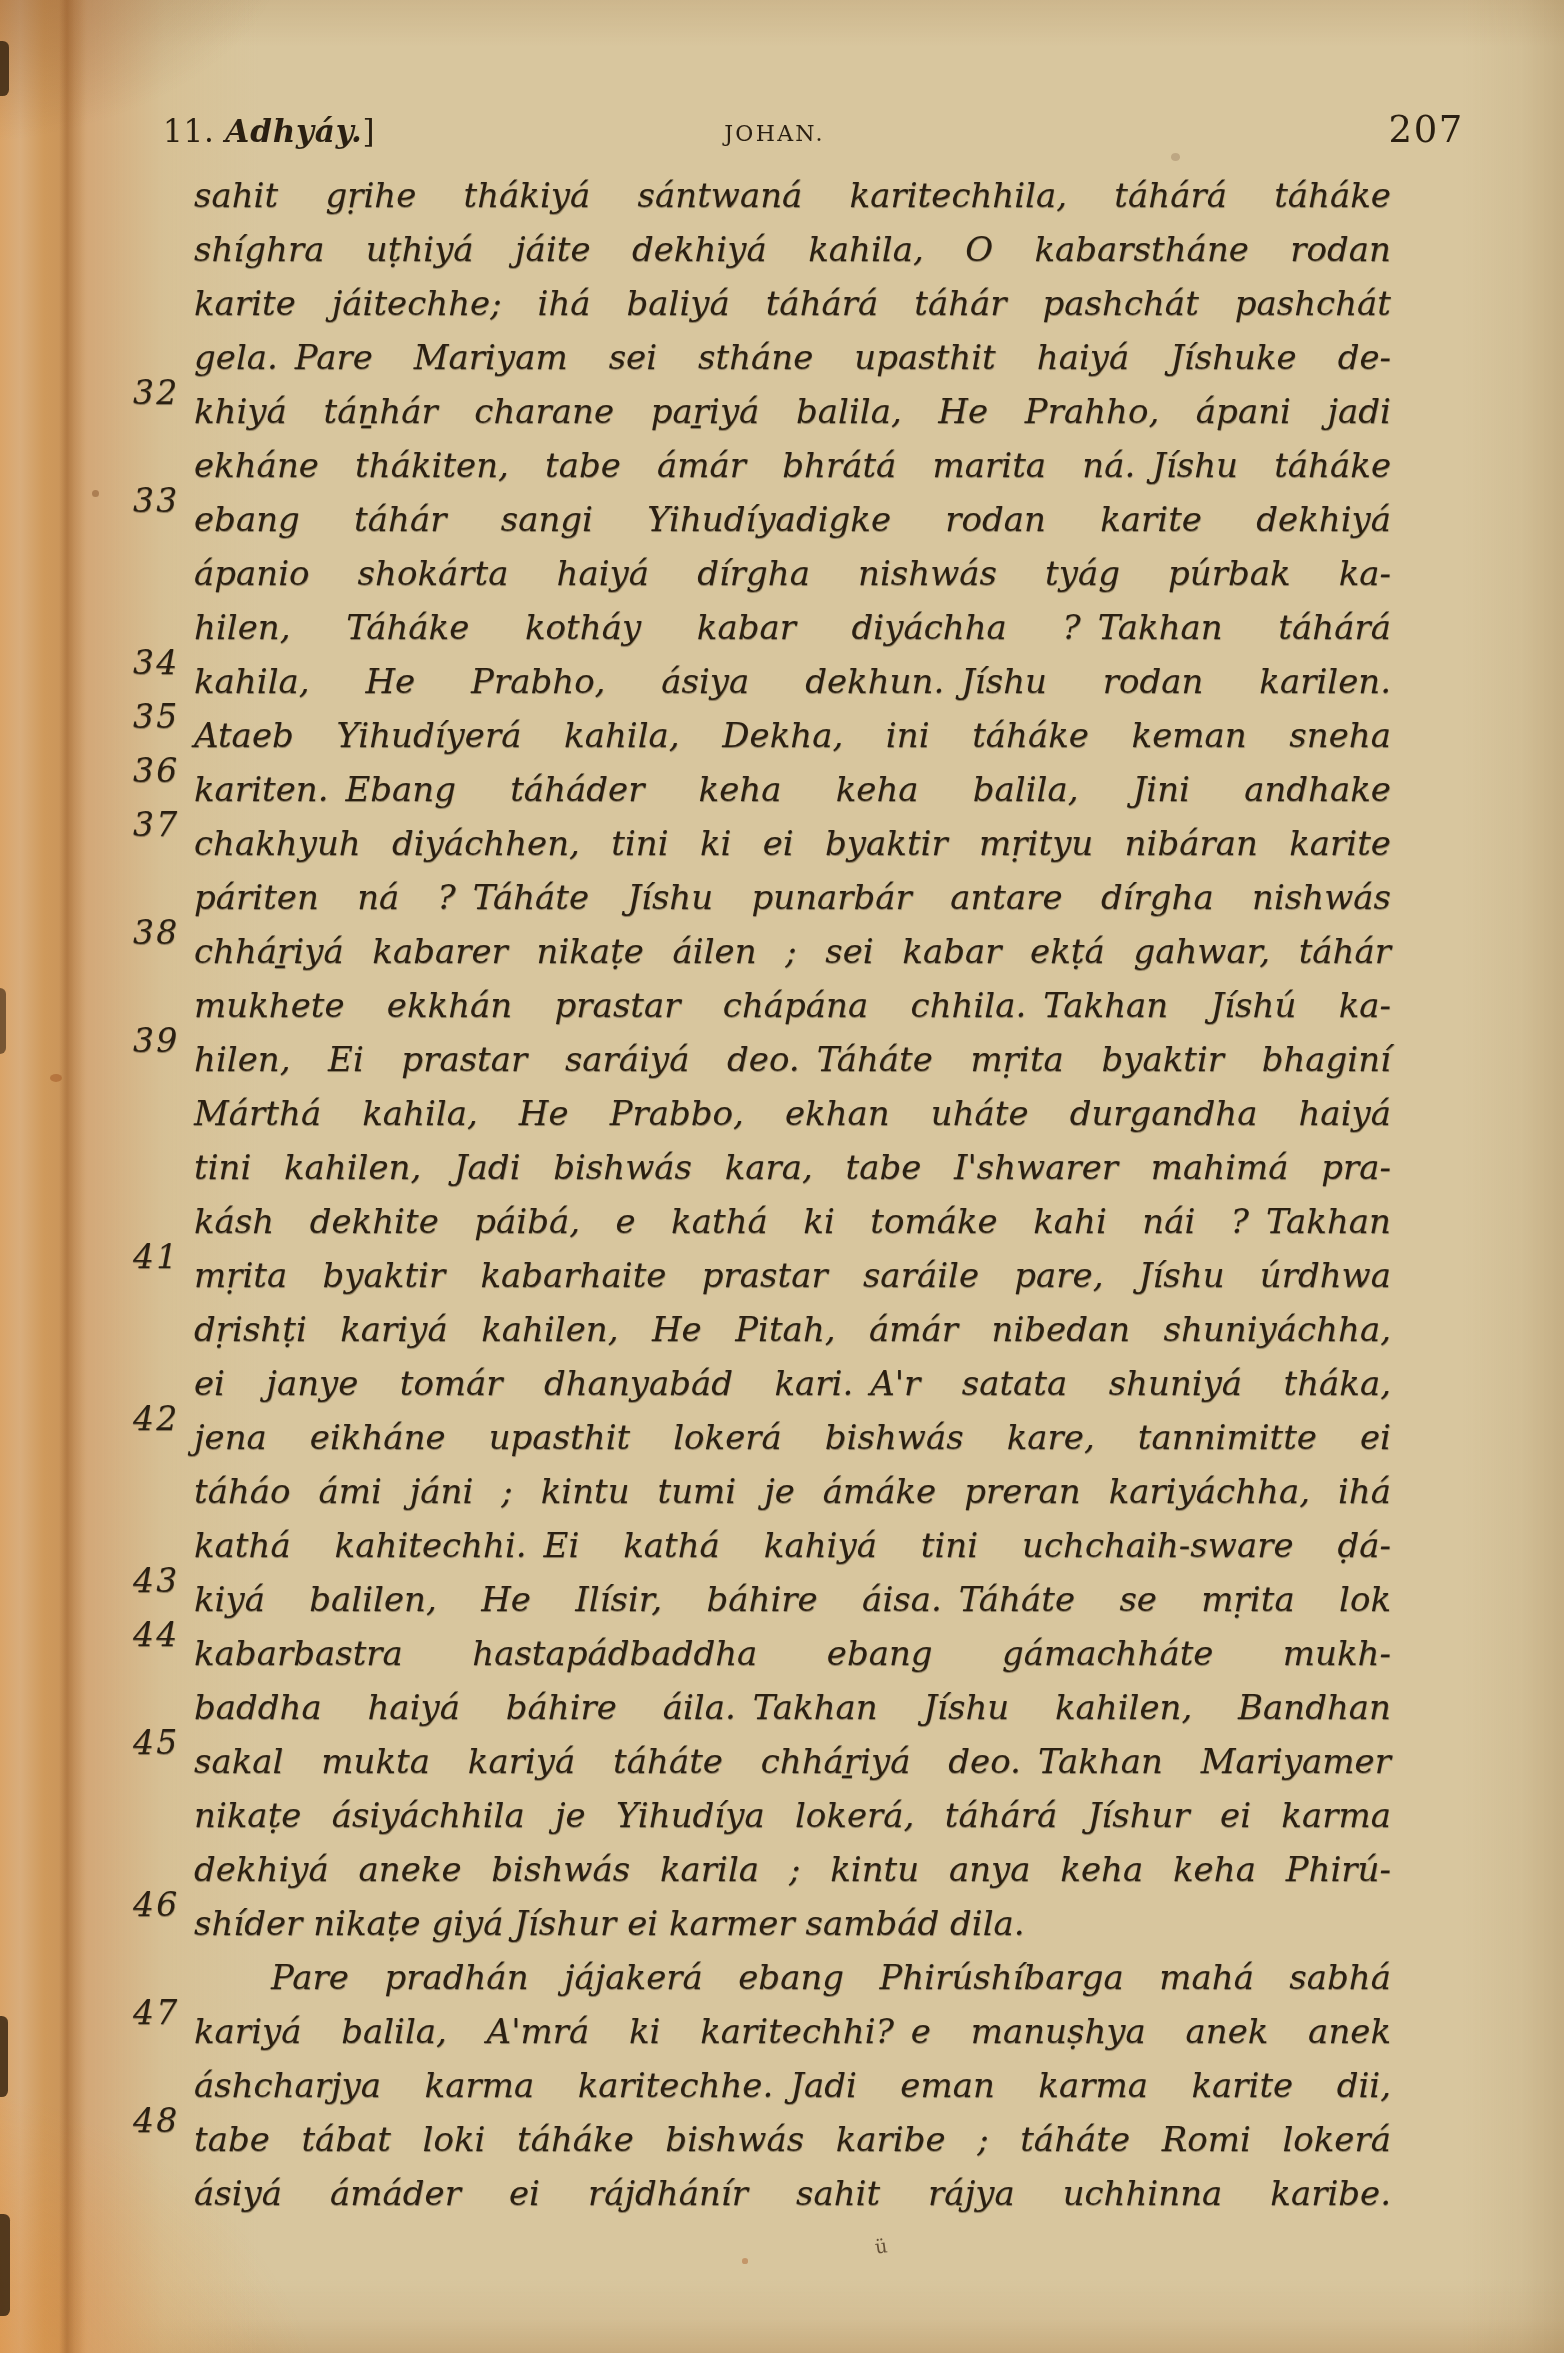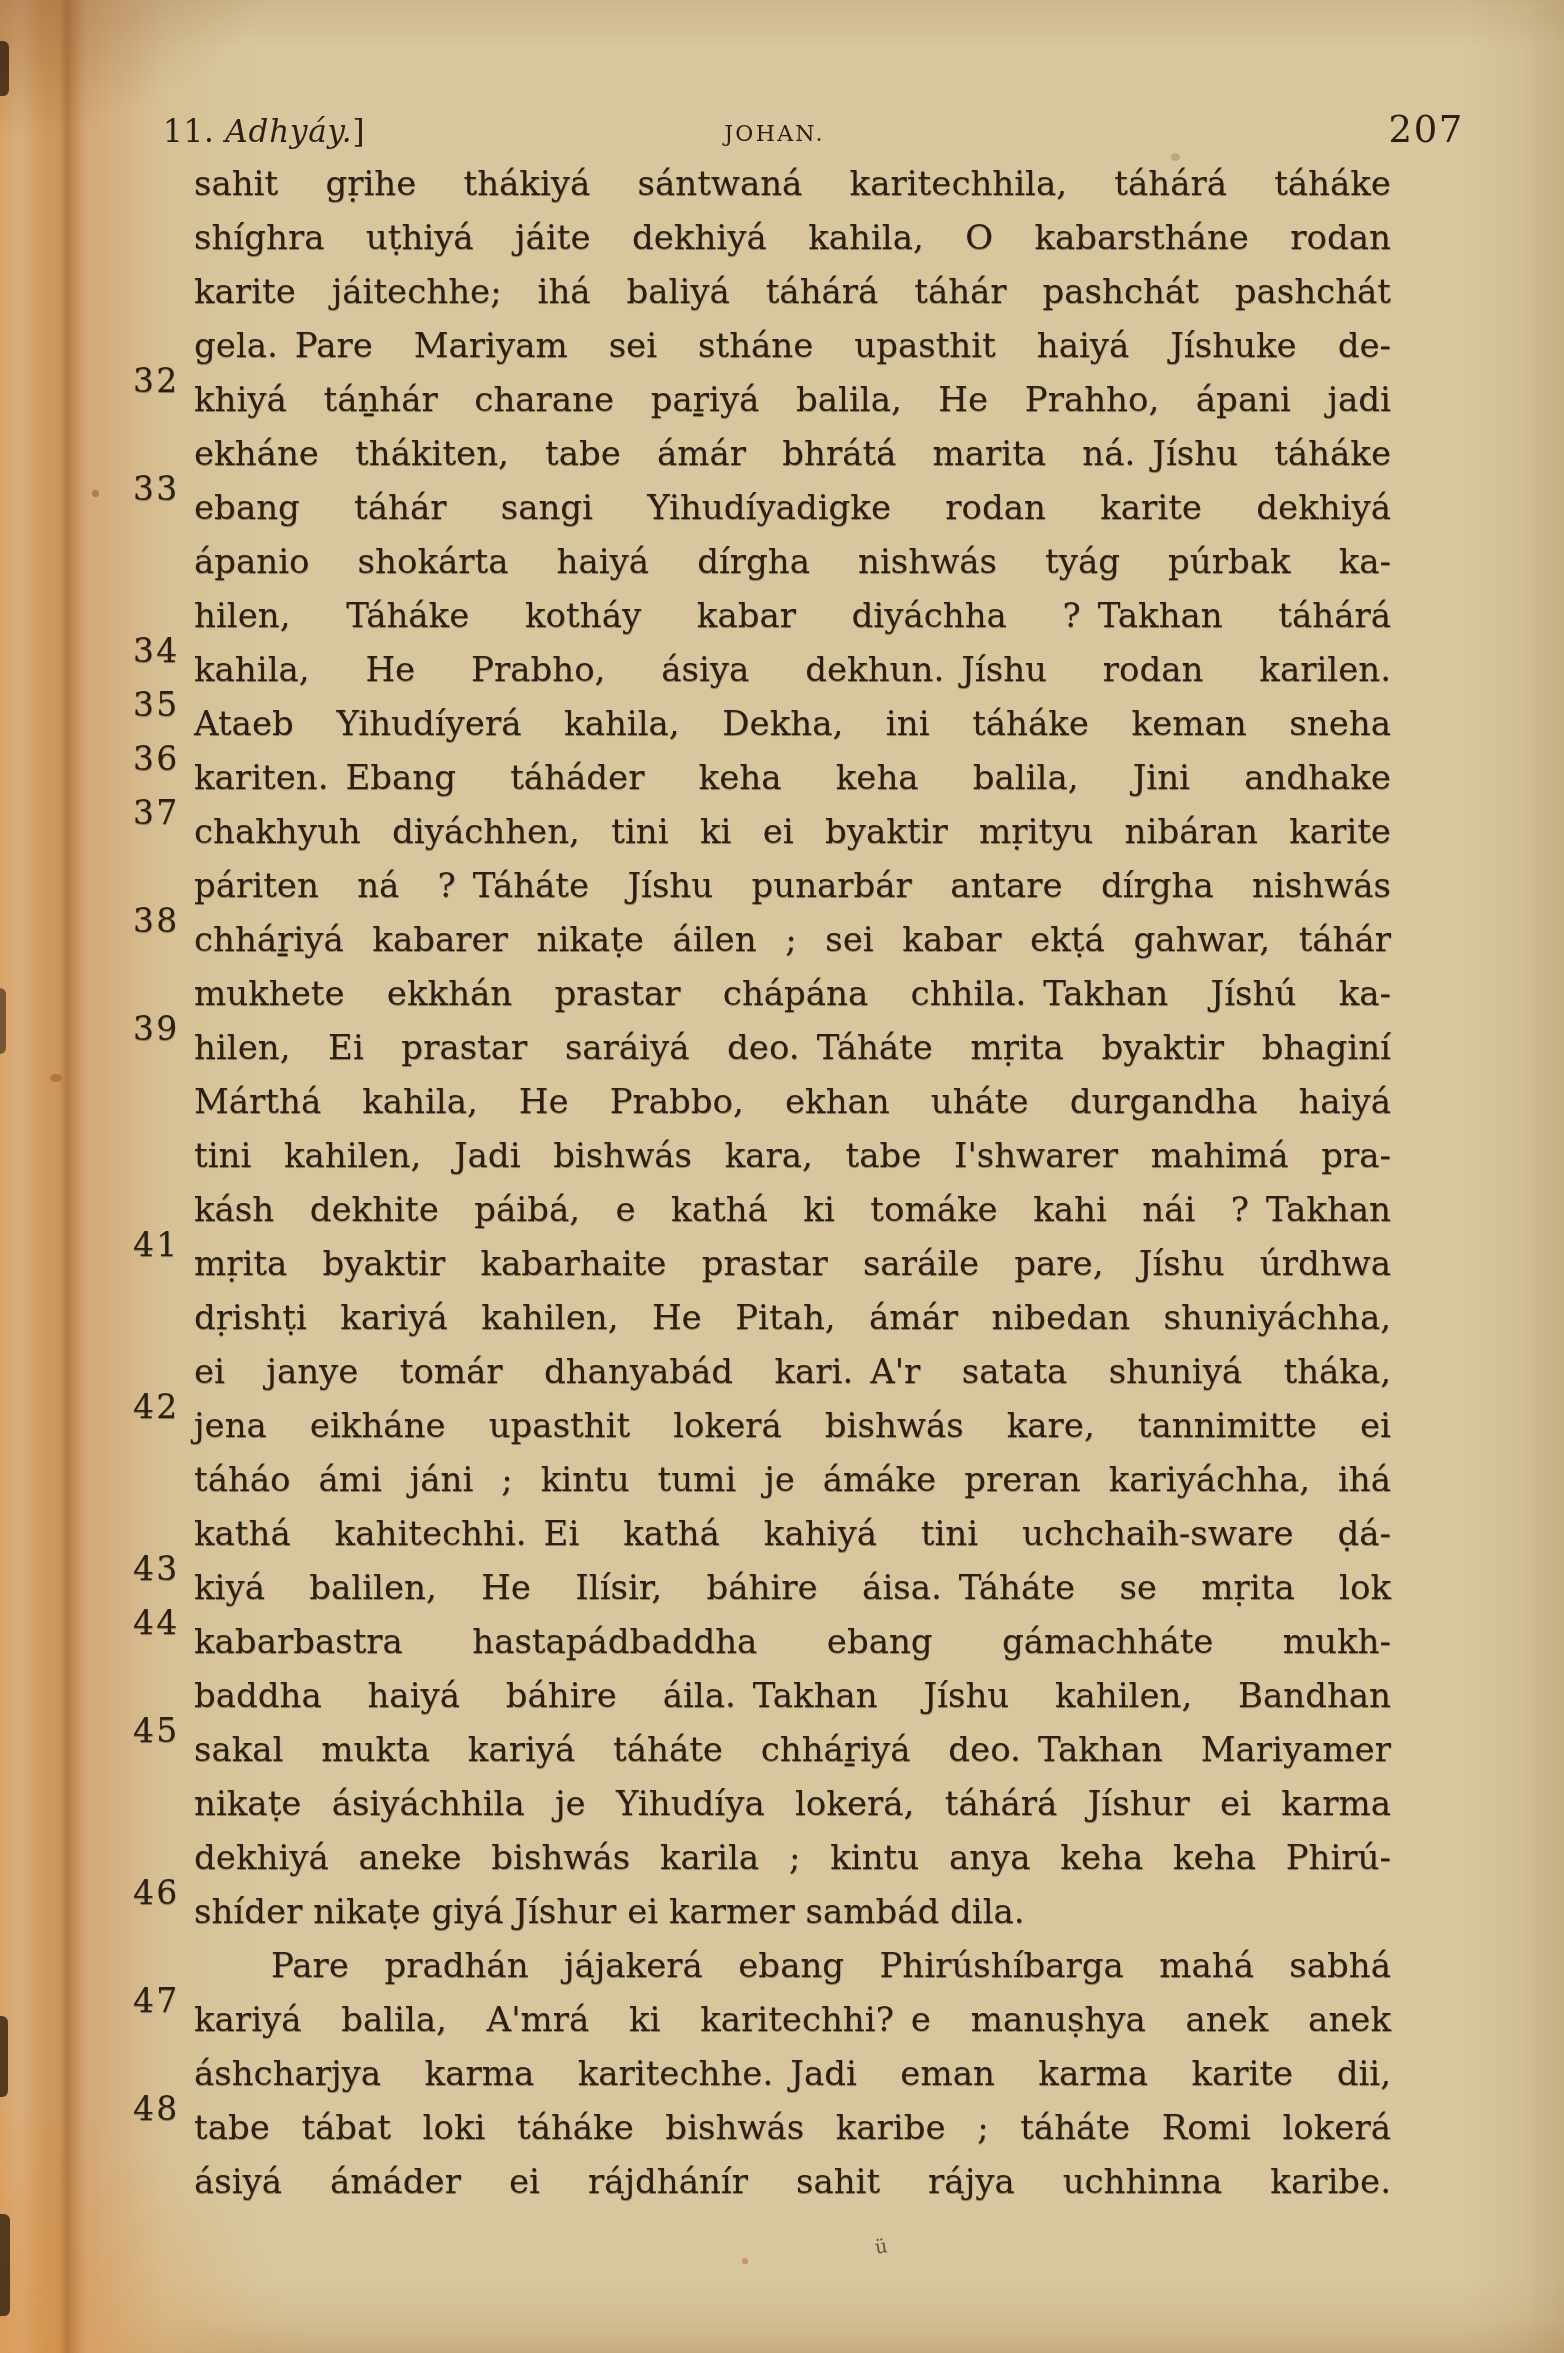--- a/index.html
+++ b/index.html
@@ -14,29 +14,30 @@
       linear-gradient(270deg, rgba(148,114,66,.28) 0px, rgba(148,114,66,.10) 41px, rgba(0,0,0,0) 102px),
       linear-gradient(0deg, rgba(166,116,58,.32) 0px, rgba(166,116,58,.10) 34px, rgba(0,0,0,0) 75px),
       linear-gradient(180deg, rgba(150,104,52,.16) 0px, rgba(0,0,0,0) 47px),
       #d8c69e;
     color:#2a1f11;
   }
   .page { position:absolute; inset:0; }
 
   .pagehead { position:absolute; left:163px; top:110px; width:1301px; height:55px; }
   .h-left  { position:absolute; left:0; top:3.1px; font-size:31px; letter-spacing:0.8px; }
-  .h-left em { font-style:italic; }
+  .h-left em { font-style:italic;font-weight:bold; }
   .h-center{ position:absolute; left:0; right:78px; top:11px; text-align:center;
              font-size:22px; letter-spacing:2.3px; }
   .h-right { position:absolute; right:0; top:-1.6px; font-size:37px; letter-spacing:1.6px; }
 
   .textblock {
-    position:absolute; left:194px; top:156px; width:1197px;
+    position:absolute; left:194px; top:168px; width:1197px;
     font-size:34px; line-height:54px;
     text-shadow:0.3px 0.5px 0.7px rgba(42,31,17,.45);
+    font-style:italic;
   }
   .line { position:relative; text-align:justify; text-align-last:justify; }
   .line.short  { text-align-last:left; }
   .line.indent { padding-left:77px; }
   .vnum { position:absolute; left:-61px; top:0; letter-spacing:2.3px; font-size:33px;margin-top:36px; }
   .line.indent .vnum { left:-61px; }
 
   
   .stray { position:absolute; left:875px; top:2235px; font-size:19px;
            color:rgba(60,40,20,.75); transform:rotate(-8deg); }

